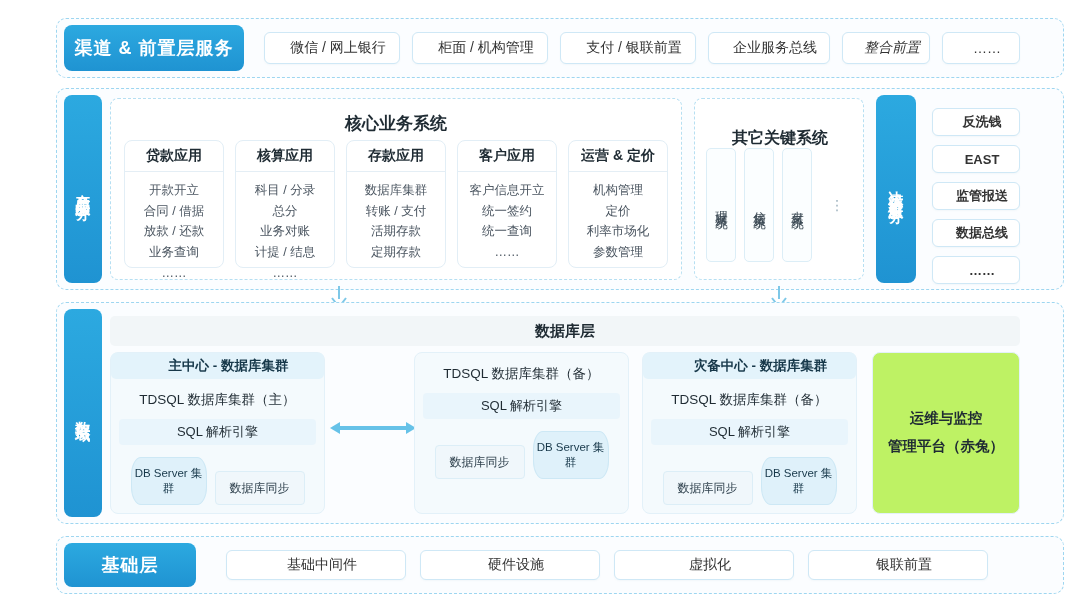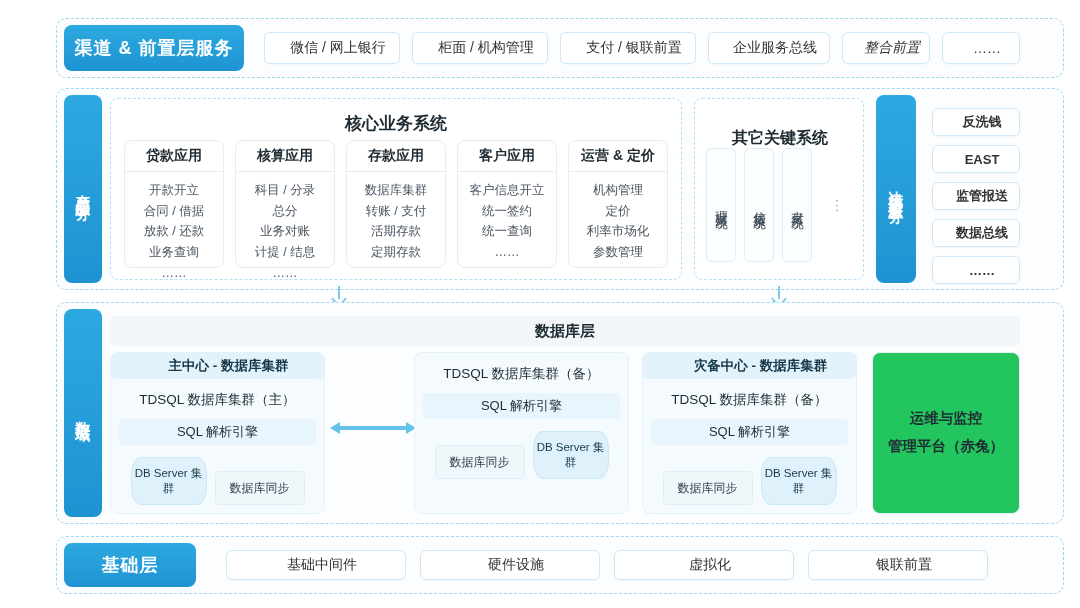--- a/index.html
+++ b/index.html
@@ -134,21 +134,21 @@
     width: 76px; height: 48px; background: #dff1fa; border: 1px solid #cde8f5; border-radius: 10px/18px;
     display: flex; align-items: center; justify-content: center; text-align: center;
     font-size: 11.5px; color: #17384a; line-height: 1.3; box-sizing: border-box;
   }
   .sync-box {
     width: 90px; height: 34px; background: #f0f7fb; border: 1px solid #dceef7; border-radius: 4px;
     display: flex; align-items: center; justify-content: center; font-size: 12px; color: #30424e; box-sizing: border-box;
   }
   #ops-box {
     position: absolute; left: 872px; top: 352px; width: 148px; height: 162px;
-    background: #22c55e; border: 1px solid #e3f1f9; border-radius: 8px;
+    background: #bef264; border: 1px solid #e3f1f9; border-radius: 8px;
     display: flex; flex-direction: column; align-items: center; justify-content: center;
     font-size: 14.5px; font-weight: bold; color: #1f2b33; line-height: 1.9; box-sizing: border-box;
   }
   #sync-arrow { position: absolute; left: 328px; top: 418px; width: 90px; height: 20px; }
 
   
   #base-band { left: 56px; top: 536px; width: 1008px; height: 58px; }
   #base-tab { position: absolute; left: 64px; top: 543px; width: 132px; height: 44px; font-size: 18px; }
   .base-chip { position: absolute; top: 550px; height: 30px; }
 </style>

